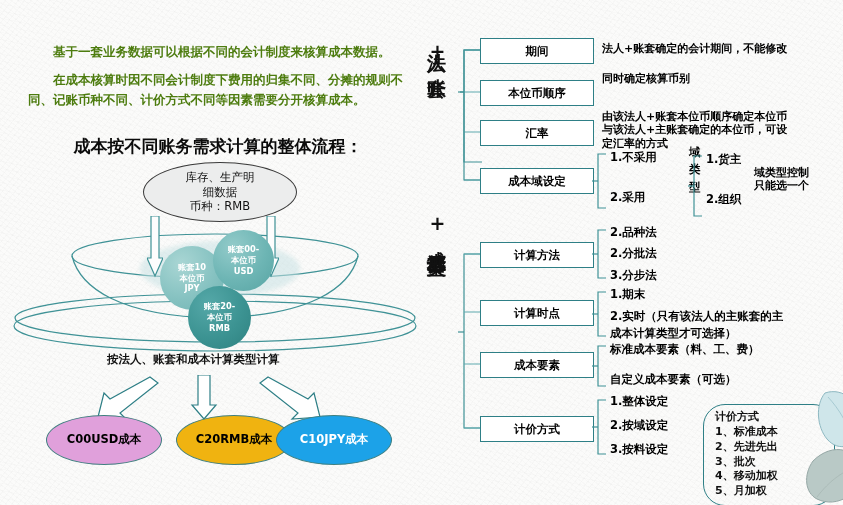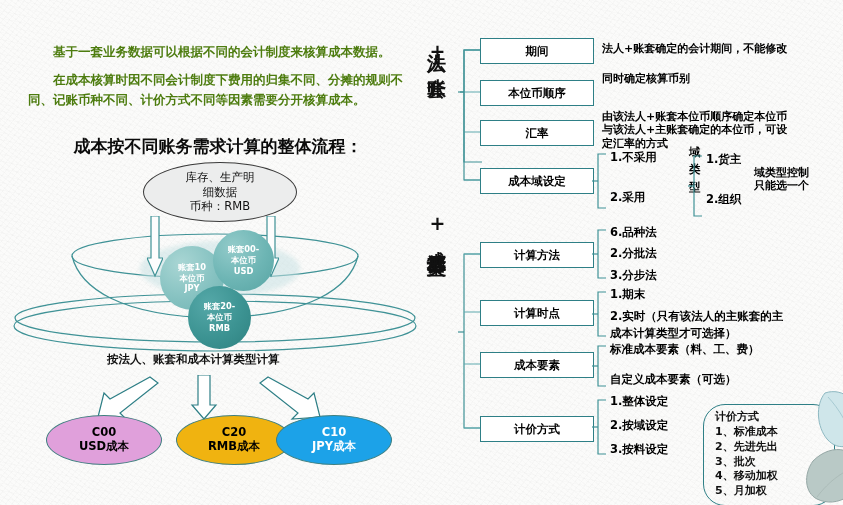--- a/index.html
+++ b/index.html
@@ -50,21 +50,21 @@
     background:radial-gradient(circle at 33% 28%,#55a8a8 0%,#3c9392 55%,#2e8180 100%);}
 
   #halo{left:130px;top:83px;width:160px;height:56px;border-radius:50%;
     background:rgba(200,225,228,.55);filter:blur(2px);}
 
   #bottom-caption{left:107px;top:352px;font-size:11.5px;font-weight:bold;color:#111;}
 
   
   .res-oval{
     width:114px;height:48px;border-radius:50%;
-    display:flex;align-items:center;justify-content:center;flex-direction:column;
+    display:flex;align-items:center;justify-content:center;
     font-size:11.5px;font-weight:bold;color:#000;line-height:1.2;text-align:center;
   }
   #res-c00{left:46px;top:415px;background:#e0a0db;border:1.4px solid #3f7f7f;}
   #res-c20{left:176px;top:415px;background:#f0b310;border:1.4px solid #3f7f7f;}
   #res-c10{left:276px;top:415px;background:#1ca2e8;border:1.4px solid #3f7f7f;}
   #res-c10 .l1,#res-c10 .l2{color:#fff;}
 
   
   #tree{left:420px;top:32px;width:423px;height:473px;}
 
@@ -250,21 +250,21 @@
   <div class="abs sub" style="left:286px;top:160px;">2.组织</div>
   <div class="abs note" style="left:334px;top:134px;">
     <div>域类型控制</div>
     <div>只能选一个</div>
   </div>
 
   <svg class="abs" style="left:172px;top:196px;" width="18" height="56">
     <path d="M14,2 L6,2 L6,50 L14,50" fill="none" stroke="#3f9296" stroke-width="1.2"></path>
     <path d="M6,26 L0,26" fill="none" stroke="#3f9296" stroke-width="1.2"></path>
   </svg>
-  <div class="abs sub" style="left:190px;top:193px;">6.品种法</div>
+  <div class="abs sub" style="left:190px;top:193px;">2.品种法</div>
   <div class="abs sub" style="left:190px;top:214px;">2.分批法</div>
   <div class="abs sub" style="left:190px;top:236px;">3.分步法</div>
 
   <svg class="abs" style="left:172px;top:258px;" width="18" height="52">
     <path d="M14,2 L6,2 L6,46 L14,46" fill="none" stroke="#3f9296" stroke-width="1.2"></path>
     <path d="M6,24 L0,24" fill="none" stroke="#3f9296" stroke-width="1.2"></path>
   </svg>
   <div class="abs sub" style="left:190px;top:255px;">1.期末</div>
   <div class="abs sub" style="left:190px;top:277px;">2.实时（只有该法人的主账套的主</div>
   <div class="abs sub" style="left:190px;top:294px;">成本计算类型才可选择）</div>

